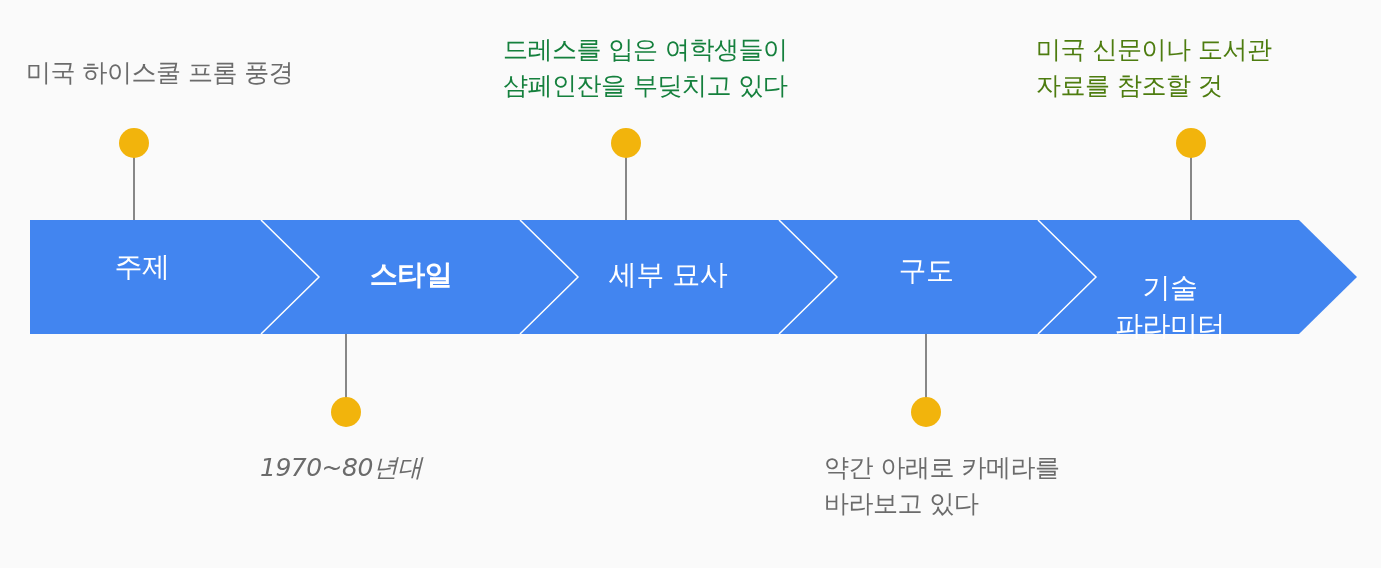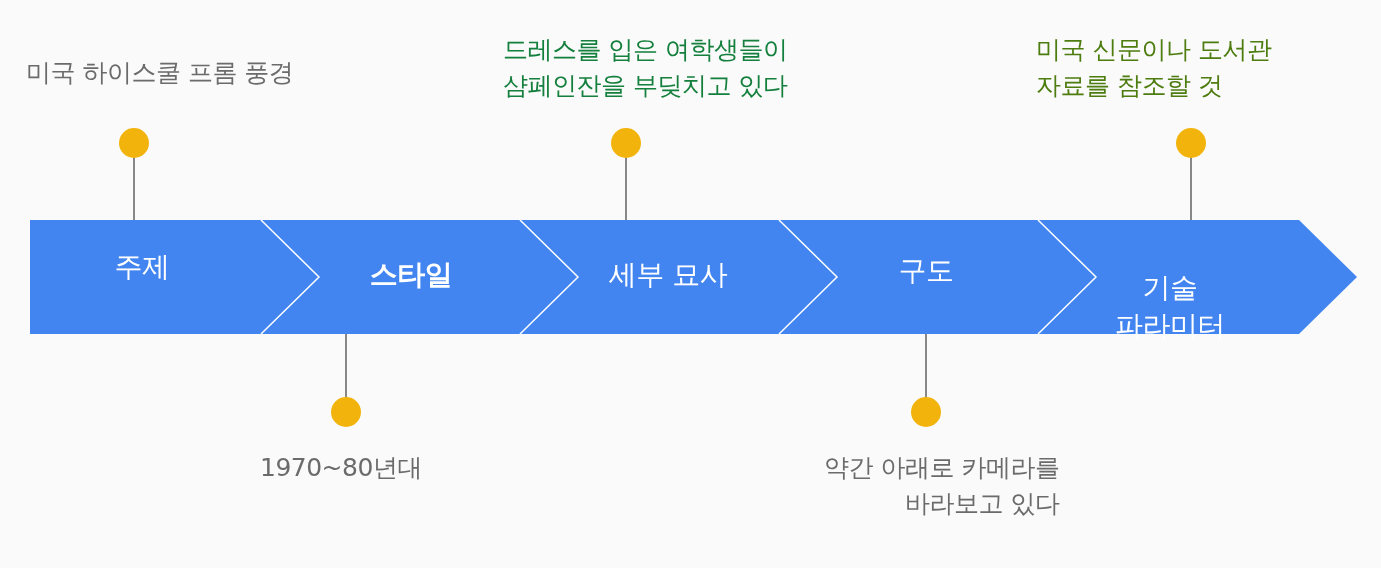--- a/index.html
+++ b/index.html
@@ -57,19 +57,19 @@
 </svg>
 
 <div class="step-label" id="step-0" style="width: 240px; left: 22px; top: 248px;">주제</div>
 <div class="step-label" id="step-1" style="width: 240px; left: 291px; top: 256px; font-weight: bold;">스타일</div>
 <div class="step-label" id="step-2" style="width: 240px; left: 548px; top: 256px;">세부 묘사</div>
 <div class="step-label" id="step-3" style="width: 240px; left: 806px; top: 252px;">구도</div>
 <div class="step-label" id="step-4" style="width: 240px; left: 1050px; top: 237px; margin-top: 32px;">기술
 파라미터</div>
 
 <div class="annot" id="annot-0" style="left: 26px; top: 55px; color: rgb(107, 107, 107);">미국 하이스쿨 프롬 풍경</div>
-<div class="annot" id="annot-1" style="left: 260px; top: 450px; color: rgb(107, 107, 107);">1970~80년대</div>
+<div class="annot" id="annot-1" style="left: 260px; top: 450px; color: rgb(107, 107, 107); font-style: italic;">1970~80년대</div>
 <div class="annot" id="annot-2" style="left: 503px; top: 32px; color: #15803d;">드레스를 입은 여학생들이
 샴페인잔을 부딪치고 있다</div>
-<div class="annot" id="annot-3" style="left: 824px; top: 450px; color: rgb(107, 107, 107); text-align: right;">약간 아래로 카메라를
+<div class="annot" id="annot-3" style="left: 824px; top: 450px; color: rgb(107, 107, 107);">약간 아래로 카메라를
 바라보고 있다</div>
 <div class="annot" id="annot-4" style="left: 1036px; top: 32px; color: #4d7c0f;">미국 신문이나 도서관
 자료를 참조할 것</div>
 
 </body></html>

